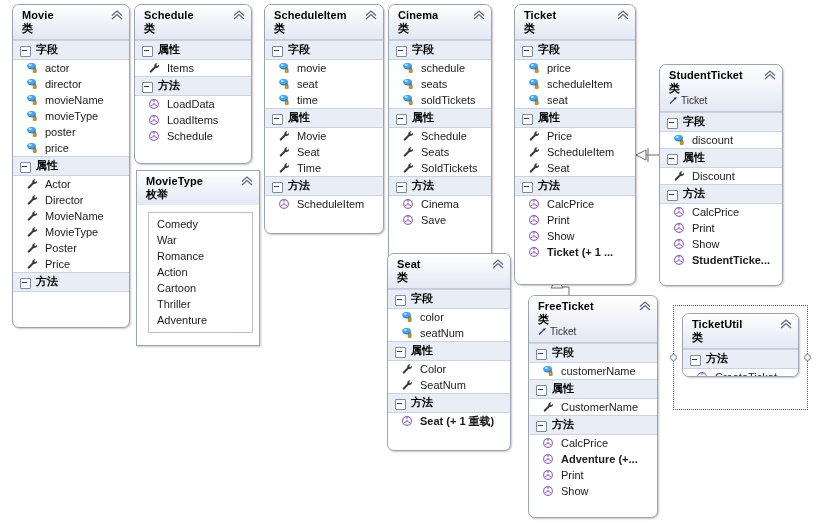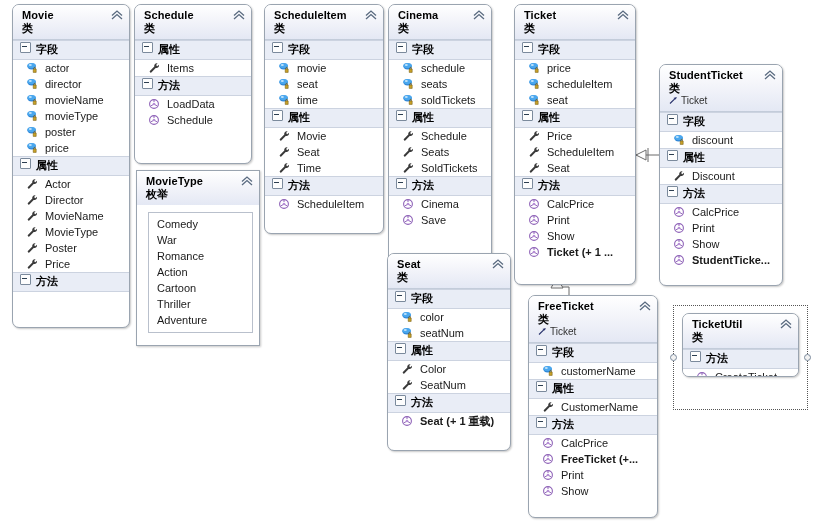--- a/index.html
+++ b/index.html
@@ -86,21 +86,21 @@
   
   .cmp-hdr {
     background: #e9edf6;
     border-top: 1px solid #ccd3e0;
     border-bottom: 1px solid #ccd3e0;
     padding: 1px 4px 2px 7px;
     font-weight: bold;
     font-size: 11px;
     line-height: 15px;
     display: flex;
-    align-items: flex-start;
+    align-items: flex-end;
     gap: 5px;
     color: #000;
   }
   .expander {
     width: 9px;
     height: 9px;
     border: 1px solid #7b8a9c;
     background: #fdfdfd;
     position: relative;
     flex: 0 0 auto;
@@ -352,20 +352,28 @@
               <circle cx="6" cy="6" r="1.3" fill="#b68fd6"></circle>
             </svg>
             <span class="lbl">LoadData</span>
           </div>
           <div class="row">
             <svg class="ico" viewBox="0 0 12 12">
               <circle cx="6" cy="6" r="4.4" fill="#ffffff" stroke="#8f63b8" stroke-width="1.1"></circle>
               <path d="M6 1.8v2.2M2.6 8.1L6 6.1l3.4 2.0" fill="none" stroke="#8f63b8" stroke-width="1.0"></path>
               <circle cx="6" cy="6" r="1.3" fill="#b68fd6"></circle>
             </svg>
+            <span class="lbl">LoadItems</span>
+          </div>
+          <div class="row">
+            <svg class="ico" viewBox="0 0 12 12">
+              <circle cx="6" cy="6" r="4.4" fill="#ffffff" stroke="#8f63b8" stroke-width="1.1"></circle>
+              <path d="M6 1.8v2.2M2.6 8.1L6 6.1l3.4 2.0" fill="none" stroke="#8f63b8" stroke-width="1.0"></path>
+              <circle cx="6" cy="6" r="1.3" fill="#b68fd6"></circle>
+            </svg>
             <span class="lbl">Schedule</span>
           </div>
         </div>
       </div>
       <div class="shape enum" style="left: 136px; top: 170px; width: 124px; height: 176px; z-index: 61;">
         <div class="hdr">
           <span class="chev">
             <svg viewBox="0 0 12 10" width="12" height="10">
               <path d="M1 5.4L6 1l5 4.4" fill="none" stroke="#5a6b80" stroke-width="1.3"></path>
               <path d="M1 9.0L6 4.6l5 4.4" fill="none" stroke="#5a6b80" stroke-width="1.3"></path>
@@ -881,21 +889,21 @@
               <circle cx="6" cy="6" r="1.3" fill="#b68fd6"></circle>
             </svg>
             <span class="lbl">CalcPrice</span>
           </div>
           <div class="row">
             <svg class="ico" viewBox="0 0 12 12">
               <circle cx="6" cy="6" r="4.4" fill="#ffffff" stroke="#8f63b8" stroke-width="1.1"></circle>
               <path d="M6 1.8v2.2M2.6 8.1L6 6.1l3.4 2.0" fill="none" stroke="#8f63b8" stroke-width="1.0"></path>
               <circle cx="6" cy="6" r="1.3" fill="#b68fd6"></circle>
             </svg>
-            <span class="lbl bold">FreeTicket (+...</span>
+            <span class="lbl bold">Adventure (+...</span>
           </div>
           <div class="row">
             <svg class="ico" viewBox="0 0 12 12">
               <circle cx="6" cy="6" r="4.4" fill="#ffffff" stroke="#8f63b8" stroke-width="1.1"></circle>
               <path d="M6 1.8v2.2M2.6 8.1L6 6.1l3.4 2.0" fill="none" stroke="#8f63b8" stroke-width="1.0"></path>
               <circle cx="6" cy="6" r="1.3" fill="#b68fd6"></circle>
             </svg>
             <span class="lbl">Print</span>
           </div>
           <div class="row">

